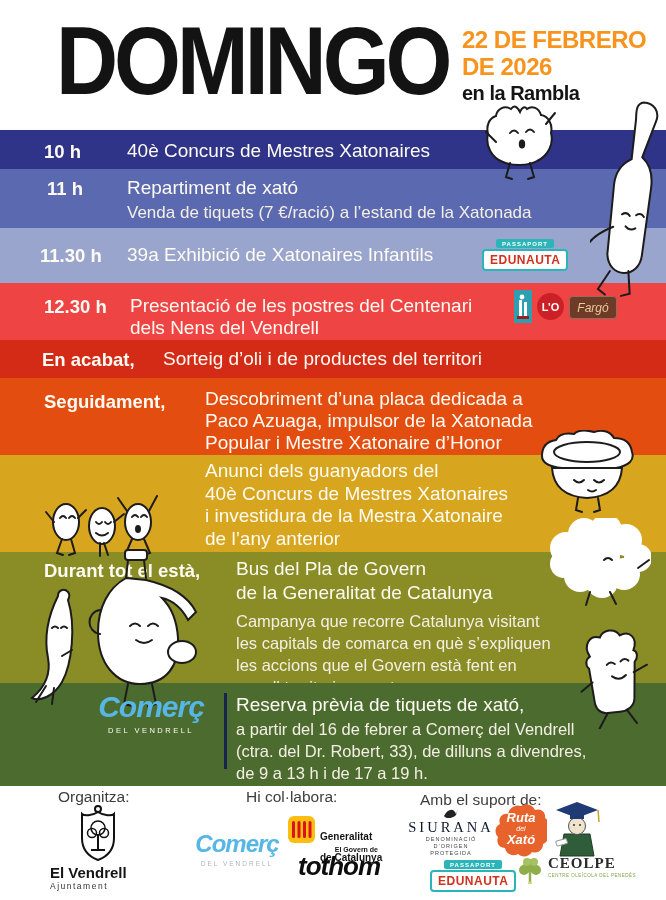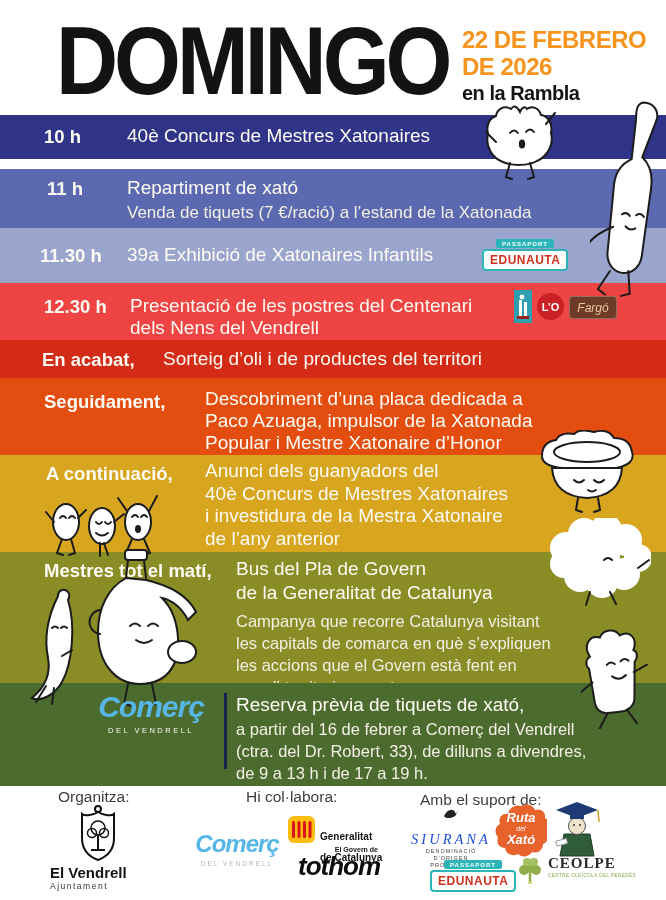--- a/index.html
+++ b/index.html
@@ -12,21 +12,21 @@
   .main-title{
     position:absolute;left:56px;top:12px;
     font-size:86px;font-weight:900;letter-spacing:-4px;color:#131313;
     transform:scaleY(1.12);transform-origin:top left;line-height:1;
   }
   .date-block{position:absolute;left:462px;top:26px;line-height:1;}
   .date-line{font-size:24px;font-weight:900;letter-spacing:-0.5px;color:#F7941E;line-height:27px;}
   .loc-line{font-size:20px;font-weight:900;color:#141414;margin-top:3px;letter-spacing:-0.5px;}
   
   .band{position:absolute;left:0;width:666px;z-index:1;}
-  .b1{top:115px;height:44px}.b2{top:169px;height:59px}.b3{top:228px;height:55px}
+  .b1{top:130px;height:44px}.b2{top:169px;height:59px}.b3{top:228px;height:55px}
   .b4{top:283px;height:57px}.b5{top:340px;height:38px}.b6{top:378px;height:77px}
   .b7{top:455px;height:97px}.b8{top:552px;height:131px}.b9{top:683px;height:103px}
   .lbl{position:absolute;font-size:18.5px;font-weight:800;color:#FDFBF3;white-space:nowrap;z-index:3;}
   .content{position:absolute;z-index:3;width:480px;}
   .t{font-size:19px;font-weight:400;color:#FDFBF3;line-height:22px;white-space:pre-line;}
   .s{font-size:17px;font-weight:400;color:#F4EFE4;line-height:22px;white-space:pre-line;}
   .b1 .lbl{left:44px;top:11px}.b1 .content{left:127px;top:10px}
   .b2 .lbl{left:47px;top:9px}.b2 .content{left:127px;top:8px}.b2 .s{margin-top:3px}
   .b3 .lbl{left:40px;top:17px}.b3 .content{left:127px;top:16px}
   .b4 .lbl{left:44px;top:13px}.b4 .content{left:130px;top:12px}
@@ -73,21 +73,21 @@
   .lab-sup{left:420px;top:791px;}
   .vendrell{position:absolute;left:50px;top:804px;width:95px;z-index:3;}
   .vend-name{font-size:15px;font-weight:800;color:#141414;margin-top:2px;}
   .vend-sub{font-size:8.5px;letter-spacing:1.5px;color:#333;}
   .generalitat{position:absolute;left:288px;top:816px;z-index:3;display:flex;align-items:flex-start;}
   .gen-text{font-size:10px;font-weight:700;color:#141414;line-height:21px;white-space:pre-line;margin-left:5px;margin-top:10px;}
   .govern{position:absolute;left:298px;top:846px;width:80px;text-align:right;z-index:3;}
   .gov-small{font-size:7px;font-weight:700;color:#141414;}
   .gov-name{font-size:26px;font-weight:800;font-style:italic;color:#0d0d0d;line-height:1;letter-spacing:-1px;}
   .siurana{position:absolute;left:408px;top:806px;width:86px;text-align:center;z-index:3;}
-  .siu-name{font-family:"Liberation Serif","DejaVu Serif",serif;font-size:14.5px;letter-spacing:3px;color:#1d4ed8;margin-top:13px;font-style:italic;}
+  .siu-name{font-family:"Liberation Serif","DejaVu Serif",serif;font-size:14.5px;letter-spacing:3px;color:#0f172a;margin-top:1px;}
   .siu-sub{font-size:5.5px;letter-spacing:1px;color:#444;line-height:7px;}
   .ruta{position:absolute;left:495px;top:804px;width:52px;height:54px;z-index:3;}
   .ruta svg{position:absolute;left:0;top:0;}
   .ruta-text{position:absolute;left:0;top:7px;width:52px;text-align:center;color:#fff;z-index:4;line-height:1;}
   .ruta-l1{font-size:13px;font-weight:800;font-style:italic;}
   .ruta-l2{font-size:7px;font-style:italic;margin-top:1px;}
   .ruta-l3{font-size:13px;font-weight:800;font-style:italic;margin-top:1px;}
   .ceolpe{position:absolute;left:516px;top:856px;display:flex;align-items:flex-start;z-index:3;}
   .ceo-txt{margin-left:4px;}
   .ceo-name{font-family:"Liberation Serif","DejaVu Serif",serif;font-size:15px;font-weight:700;letter-spacing:1px;color:#2b2b2b;line-height:1;}
@@ -146,31 +146,30 @@
   <section class="band b6" style="background-color: rgb(228, 77, 16);">
     <span class="lbl">Seguidament,</span>
     <div class="content">
         <div class="t">Descobriment d’una placa dedicada a
 Paco Azuaga, impulsor de la Xatonada
 Popular i Mestre Xatonaire d’Honor</div>
       </div>
   </section>
 
   <section class="band b7" style="background-color: rgb(216, 165, 30);">
-    <span class="lbl">A continuació,</span>
     <div class="content">
         <div class="t">Anunci dels guanyadors del
 40è Concurs de Mestres Xatonaires
 i investidura de la Mestra Xatonaire
 de l’any anterior</div>
       </div>
   </section>
 
   <section class="band b8" style="background-color: rgb(138, 140, 38);">
-    <span class="lbl">Mestres tot el matí,</span>
+    <span class="lbl">Durant tot el està,</span>
     <div class="content">
       <div class="t">Bus del Pla de Govern
 de la Generalitat de Catalunya</div>
       <div class="s">Campanya que recorre Catalunya visitant
 les capitals de comarca en què s’expliquen
 les accions que el Govern està fent en
 aquell territori concret.</div>
     </div>
   </section>
 

